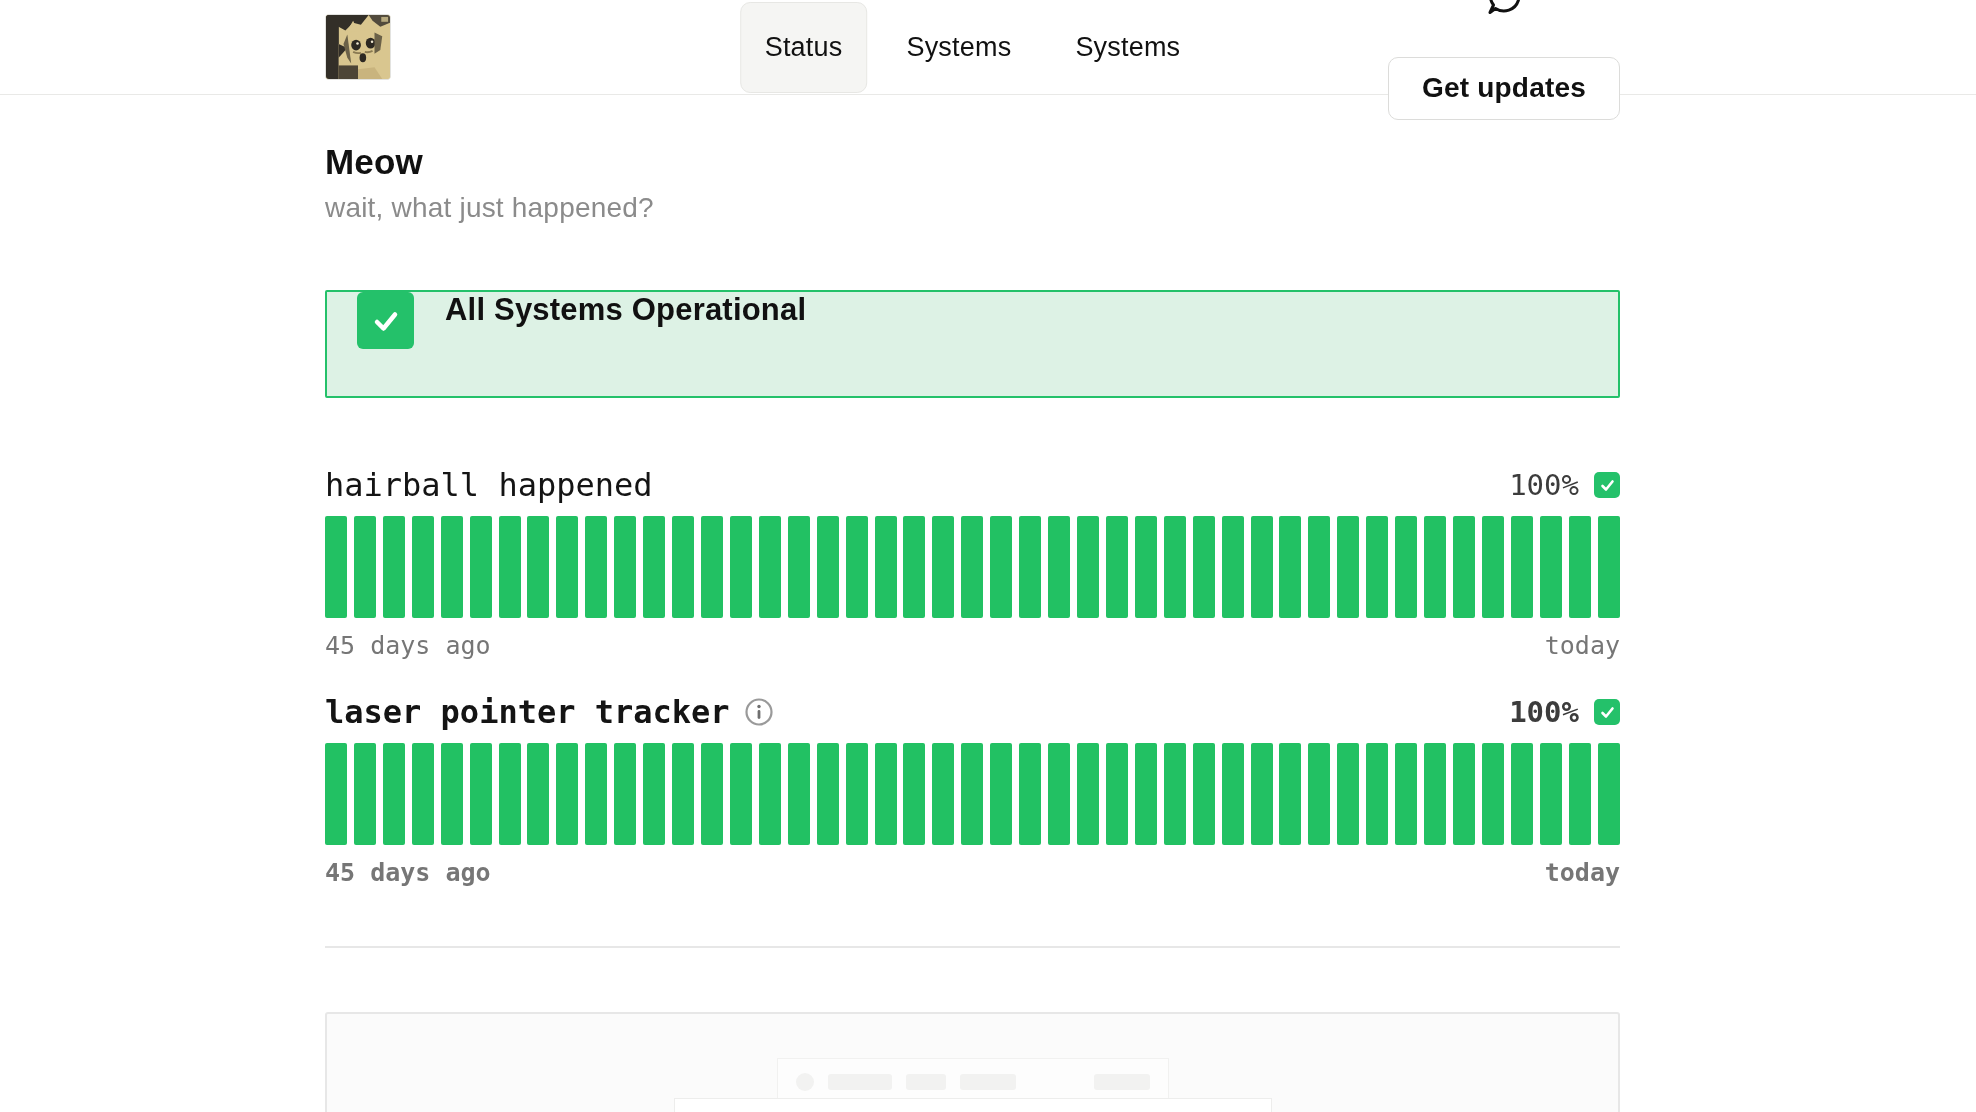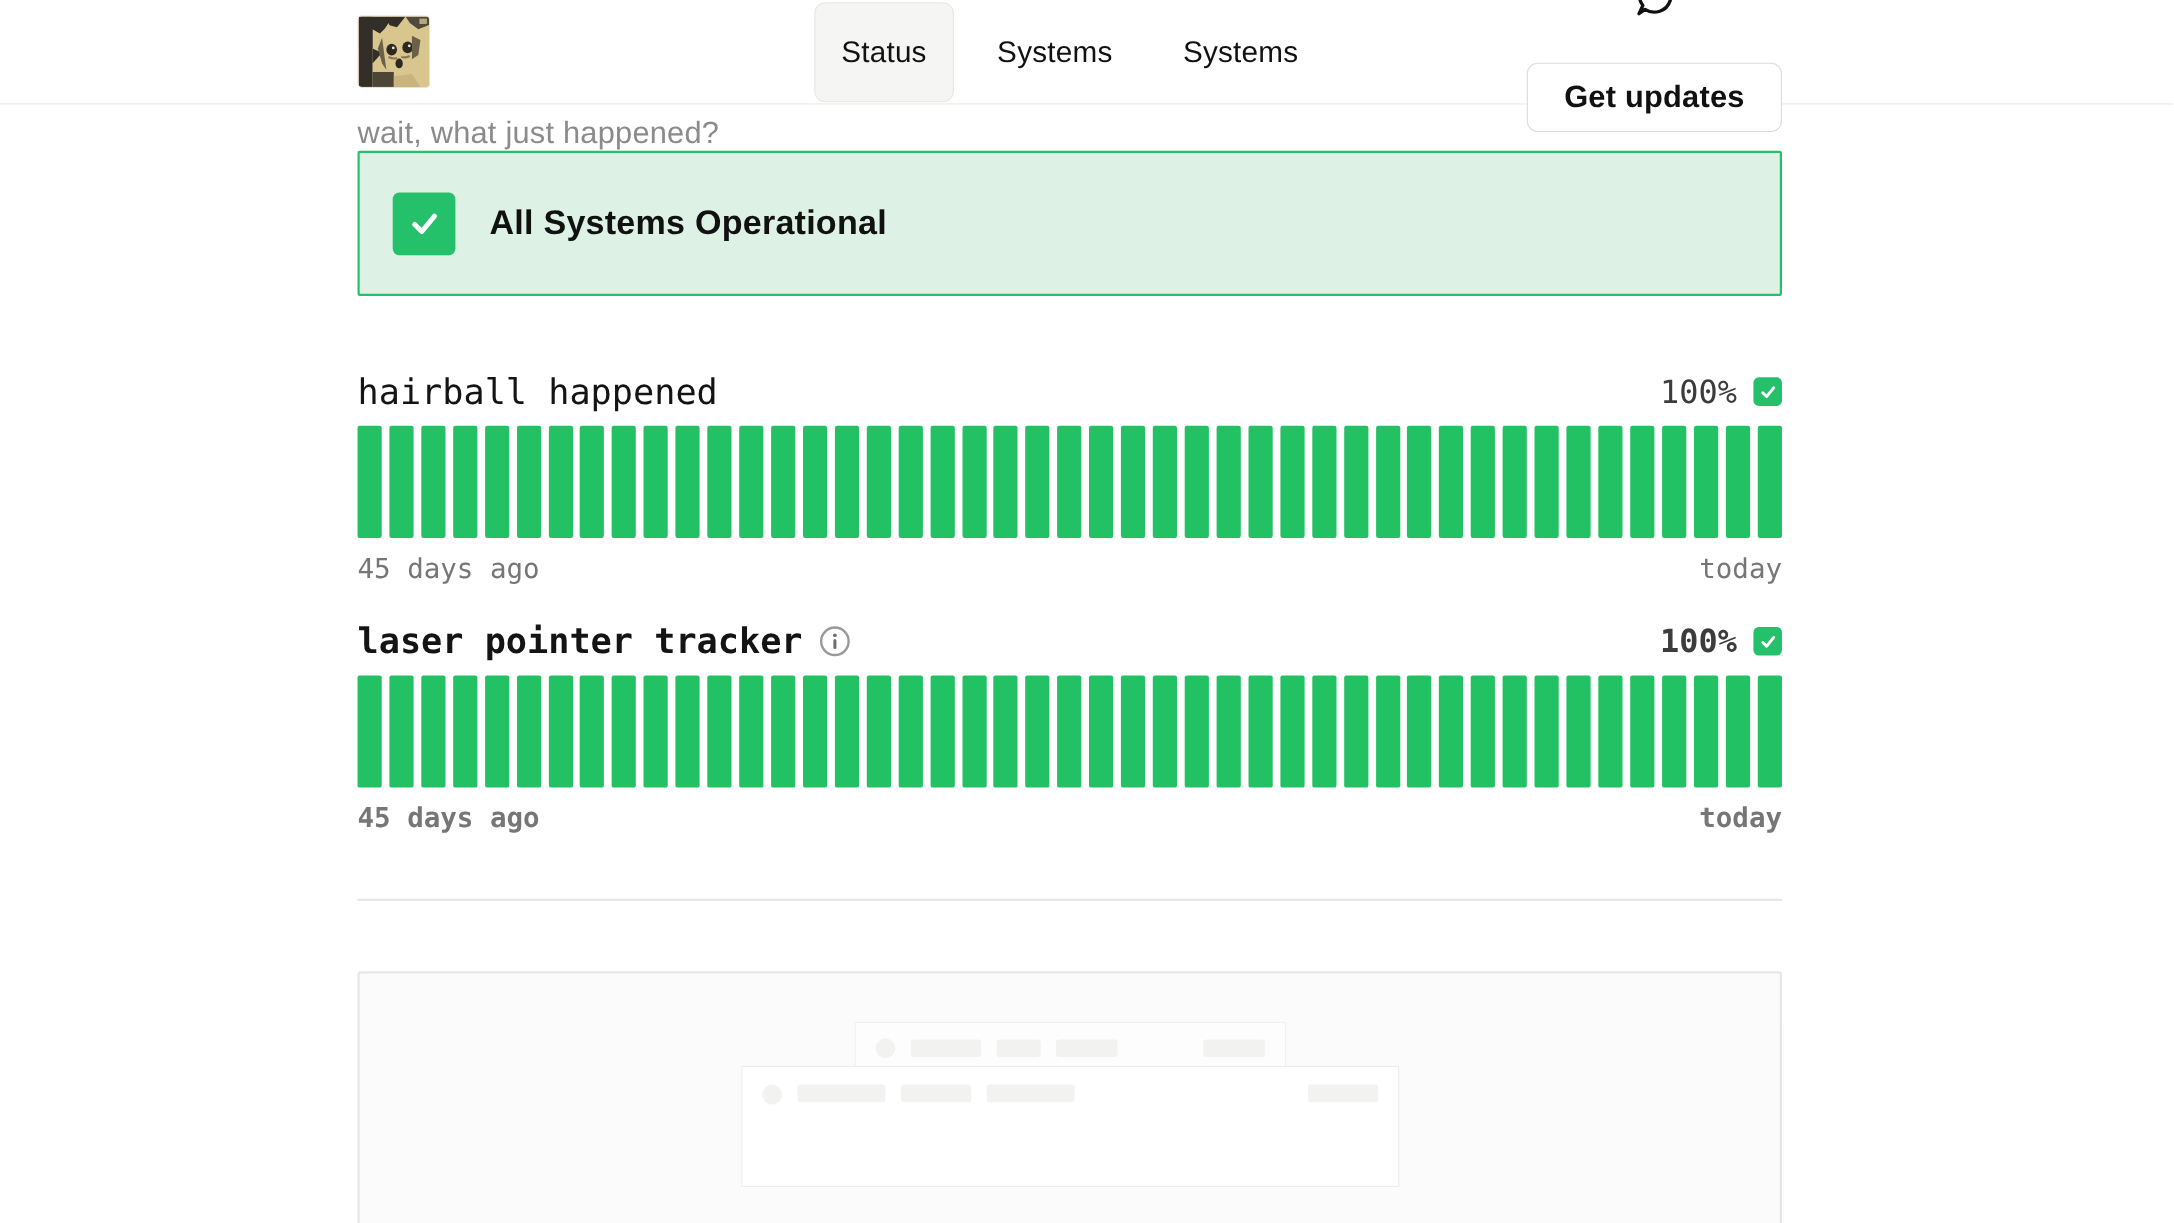--- a/index.html
+++ b/index.html
@@ -90,26 +90,26 @@
   }
   .page-subtitle {
     margin-top: 10px;
     font-size: 28px;
     color: #8b8b8b;
     letter-spacing: 0.2px;
   }
 
   
   .banner {
-    height: 132px;
+    margin-top: 66px;
+    height: 108px;
     background: #ddf2e5;
     border: 2px solid #24c16a;
     border-radius: 2px;
     display: flex;
-    align-items: center;
     padding: 0 14px 0 30px;
   }
   .banner-check {
     width: 57px; height: 57px;
     background: #24c16a;
     border-radius: 6px;
     display: flex; align-items: center; justify-content: center;
     flex: 0 0 auto;
   }
   .banner-msg {
@@ -245,20 +245,21 @@
           <circle cx="22" cy="21.5" r="1.9" fill="#111"></circle>
           <circle cx="28" cy="21.5" r="1.9" fill="#111"></circle>
         </svg>
       </div>
       <button class="updates-btn">Get updates</button>
     </div>
   </div>
 </div>
 
 <div class="main">
+  <div class="page-title">Meow</div>
   <div class="page-subtitle">wait, what just happened?</div>
 
   <div class="banner">
     <div class="banner-check">
       <svg width="34" height="34" viewBox="0 0 34 34">
         <polyline points="8,18 14.5,24.5 26,10.5" fill="none" stroke="#ffffff" stroke-width="4.5" stroke-linecap="round" stroke-linejoin="round"></polyline>
       </svg>
     </div>
     <div class="banner-msg">All Systems Operational</div>
   </div>

